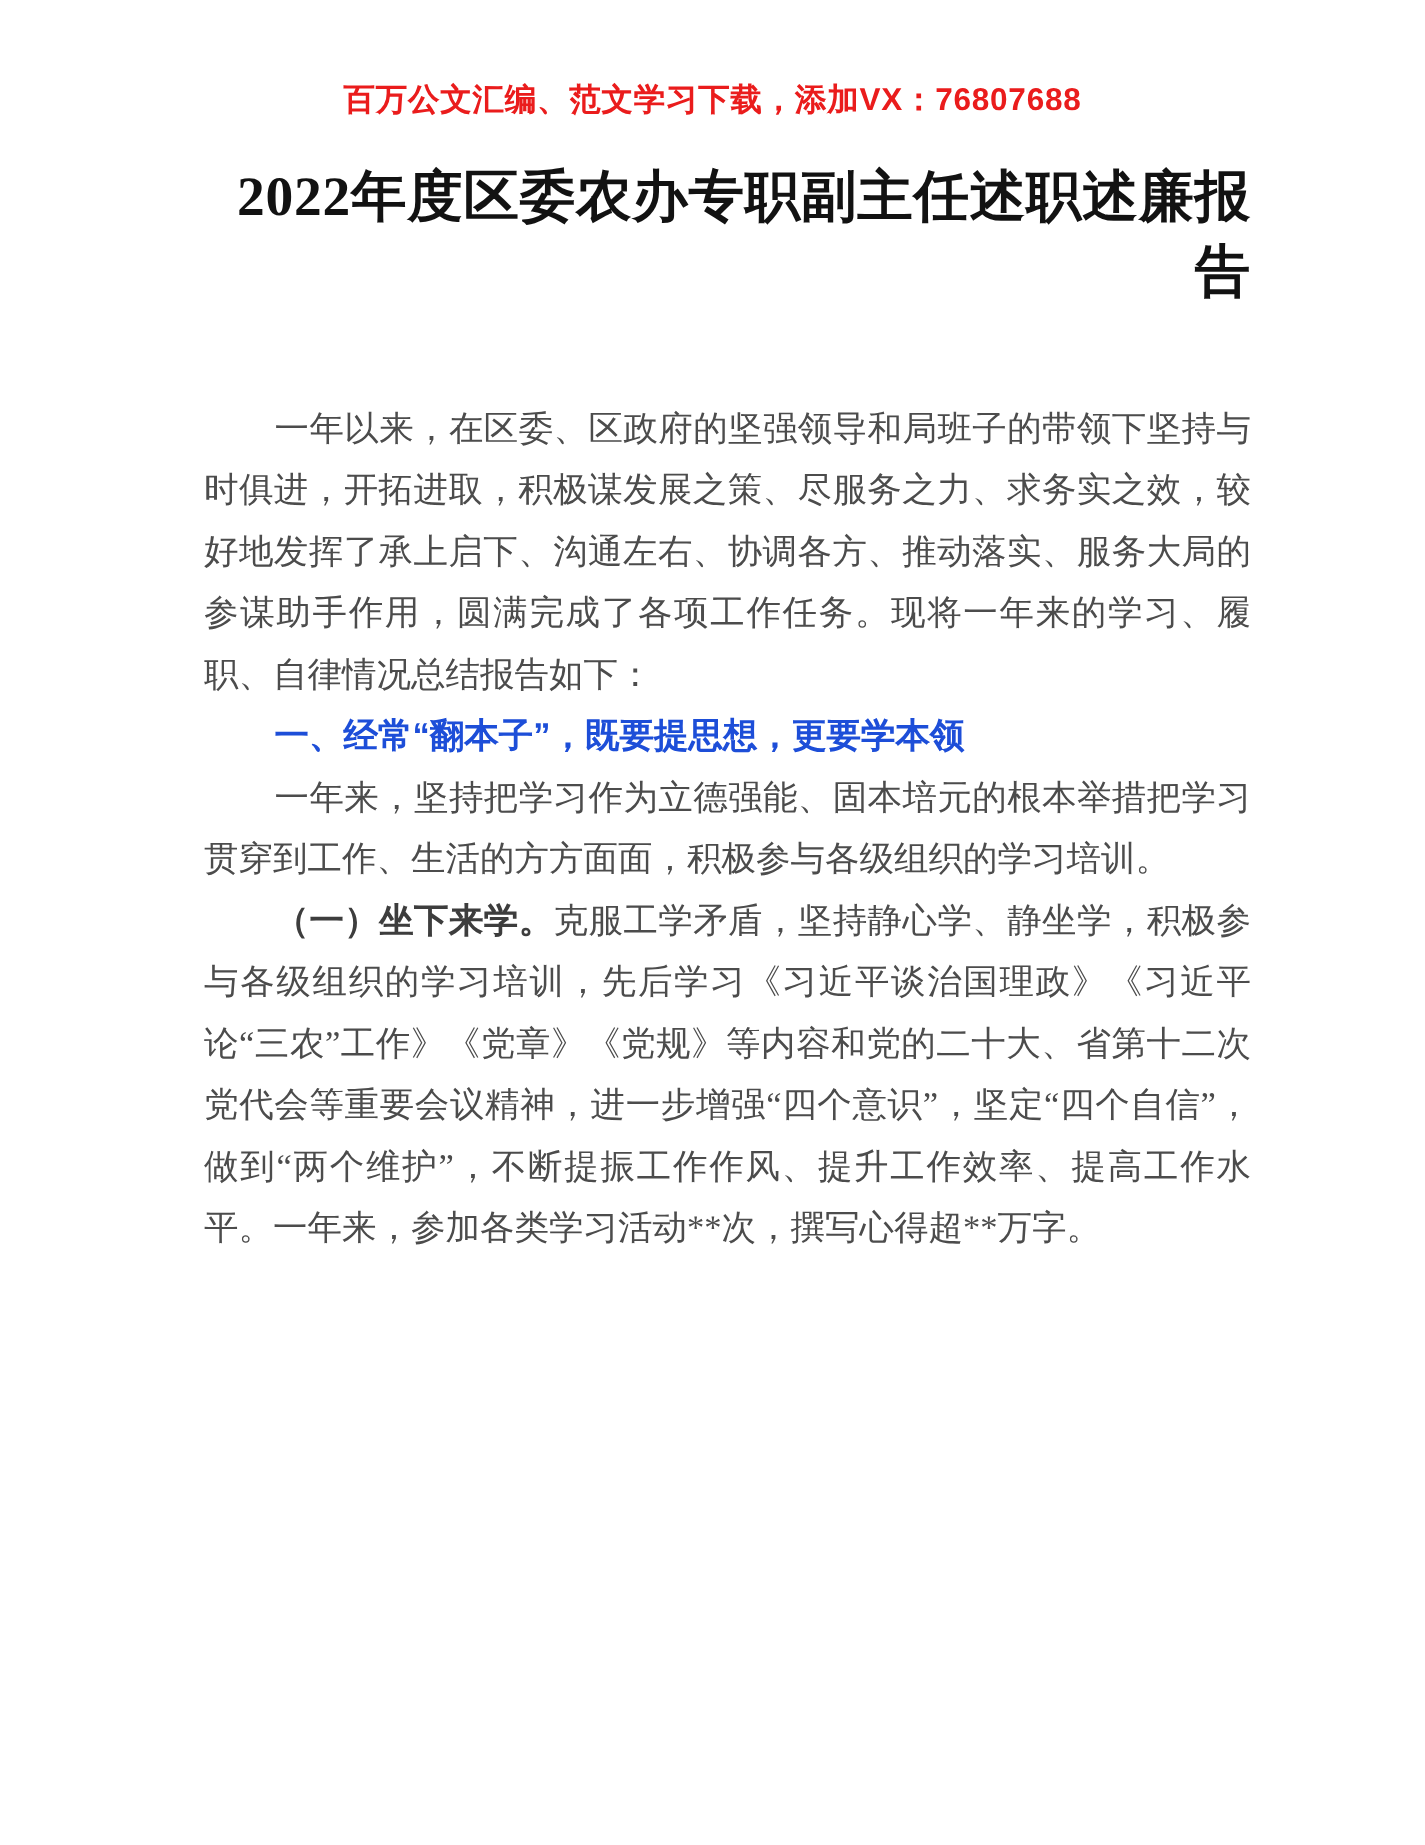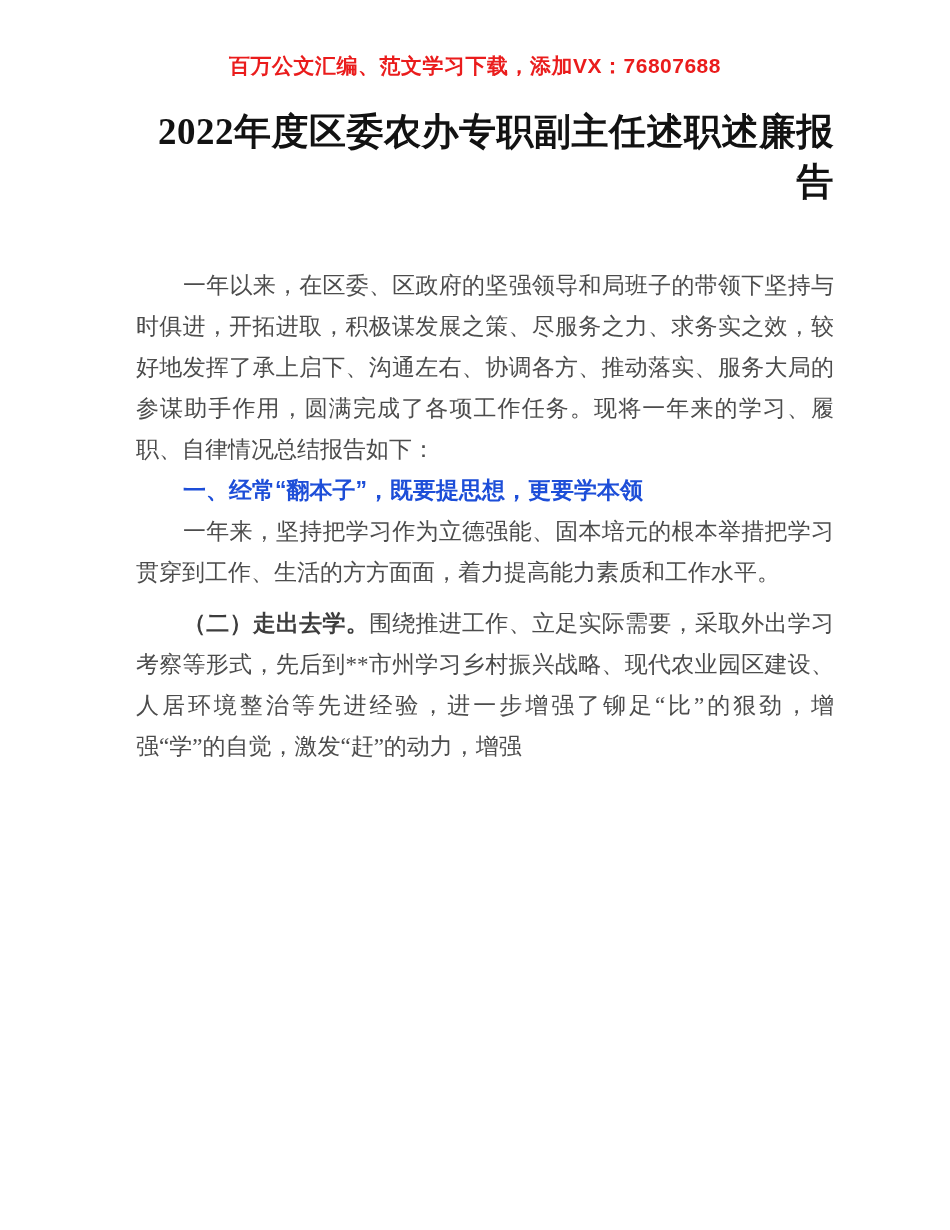--- a/index.html
+++ b/index.html
@@ -73,20 +73,20 @@
   <div class="notice">百万公文汇编、范文学习下载，添加VX：76807688</div>
 
   <h1 class="doc-title">2022年度区委农办专职副主任述职述廉报告</h1>
 
   <div class="content">
 
     <p>一年以来，在区委、区政府的坚强领导和局班子的带领下坚持与时俱进，开拓进取，积极谋发展之策、尽服务之力、求务实之效，较好地发挥了承上启下、沟通左右、协调各方、推动落实、服务大局的参谋助手作用，圆满完成了各项工作任务。现将一年来的学习、履职、自律情况总结报告如下：</p>
 
     <p class="heading">一、经常“翻本子”，既要提思想，更要学本领</p>
 
-    <p>一年来，坚持把学习作为立德强能、固本培元的根本举措把学习贯穿到工作、生活的方方面面，着力提高能力素质和工作水平。</p>
+    <p>一年来，坚持把学习作为立德强能、固本培元的根本举措把学习贯穿到工作、生活的方方面面，积极参与各级组织的学习培训。</p>
 
+    <p><span class="lead">（一）坐下来学。</span><span>克服工学矛盾，坚持静心学、静坐学，积极参与各级组织的学习培训，先后学习《习近平谈治国理政》《习近平论“三农”工作》《党章》《党规》等内容和党的二十大、省第十二次党代会等重要会议精神，进一步增强“四个意识”，坚定“四个自信”，做到“两个维护”，不断提振工作作风、提升工作效率、提高工作水平。一年来，参加各类学习活动**次，撰写心得超**万字。</span></p>
 
-    <p class="spaced"><span class="lead">（二）走出去学。</span><span>围绕推进工作、立足实际需要，采取外出学习考察等形式，先后到**市州学习乡村振兴战略、现代农业园区建设、人居环境整治等先进经验，进一步增强了铆足“比”的狠劲，增强“学”的自觉，激发“赶”的动力，增强</span></p>
 
   </div>
 
 </div>
 
 </body></html>

